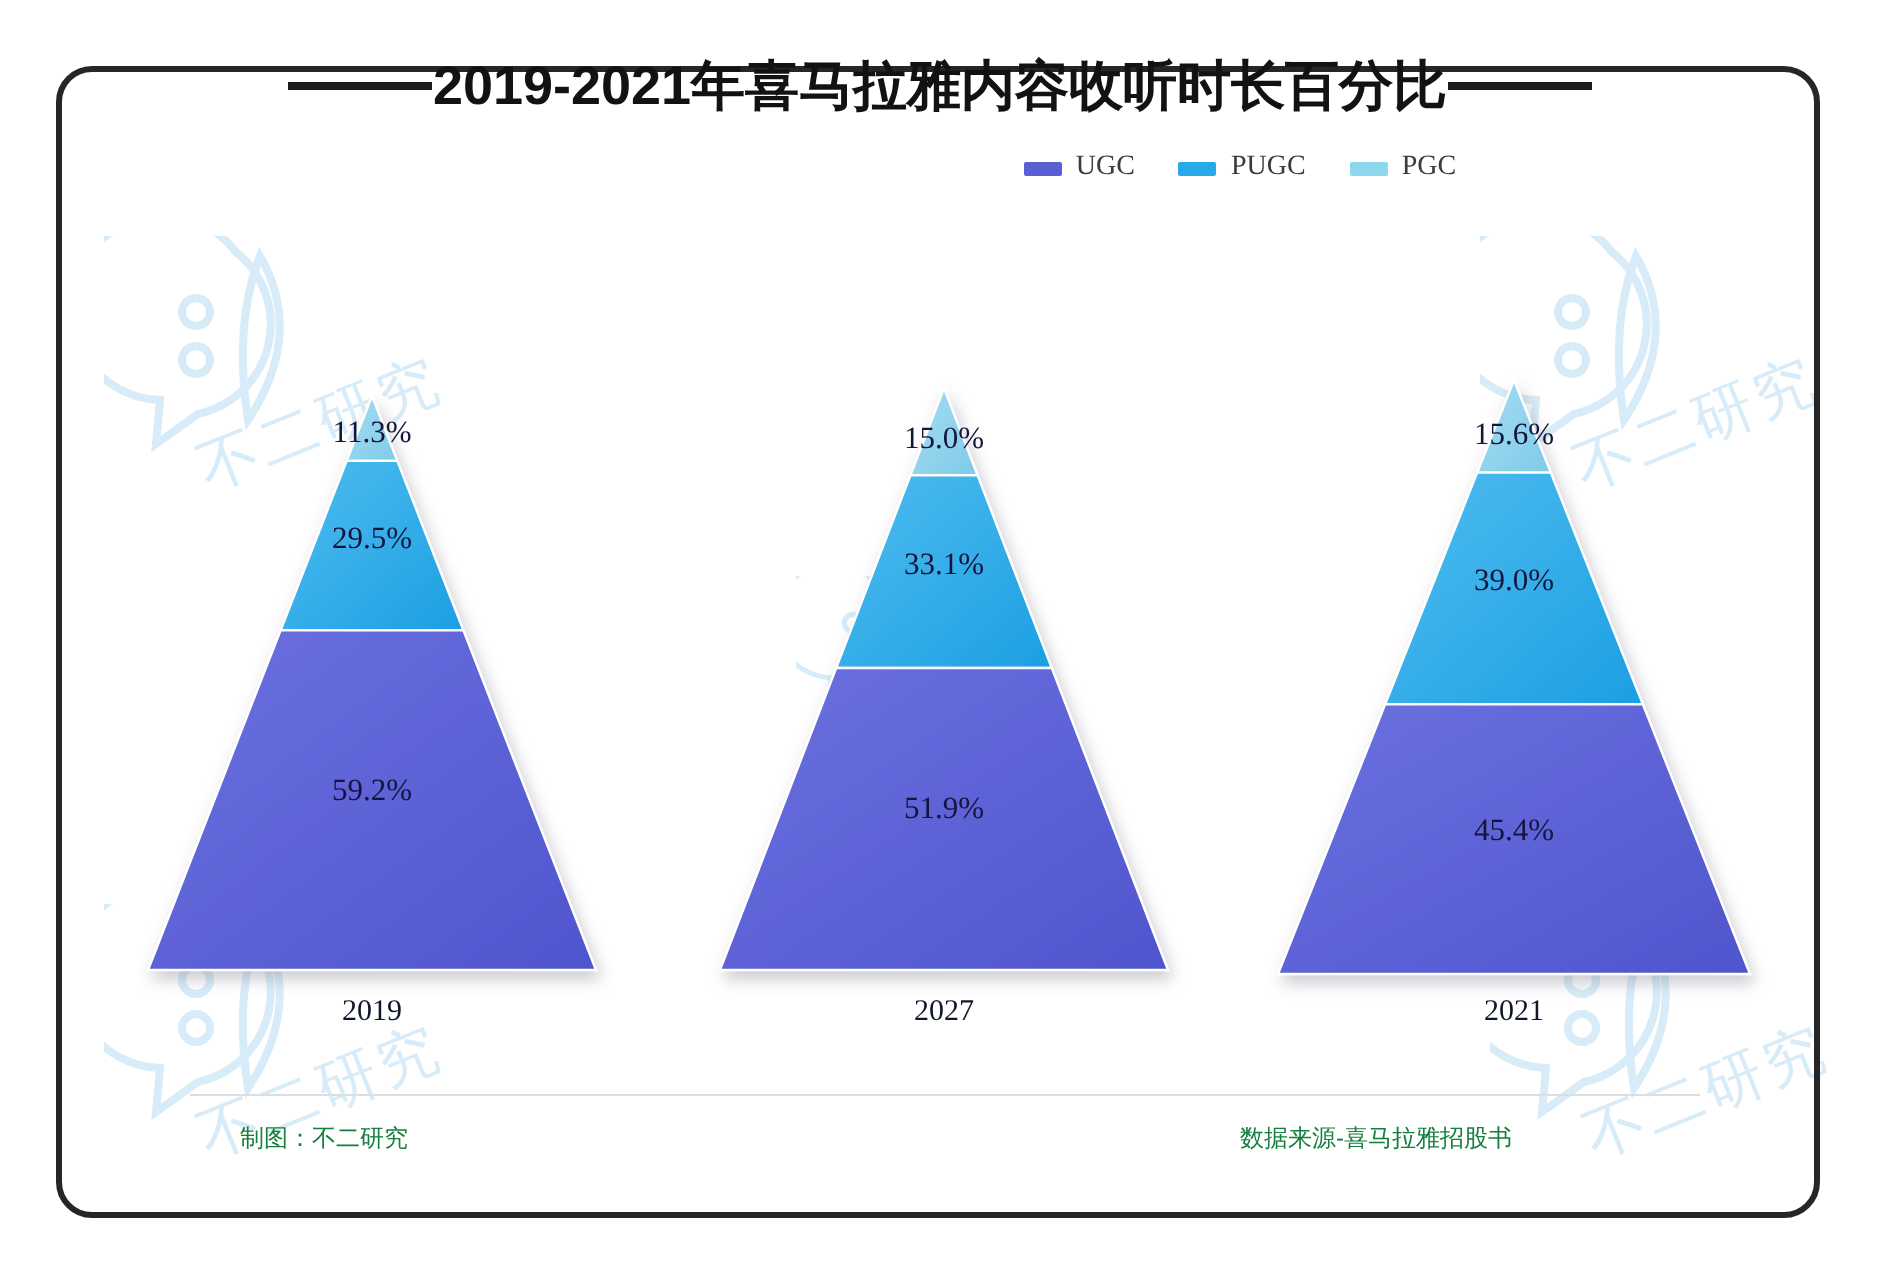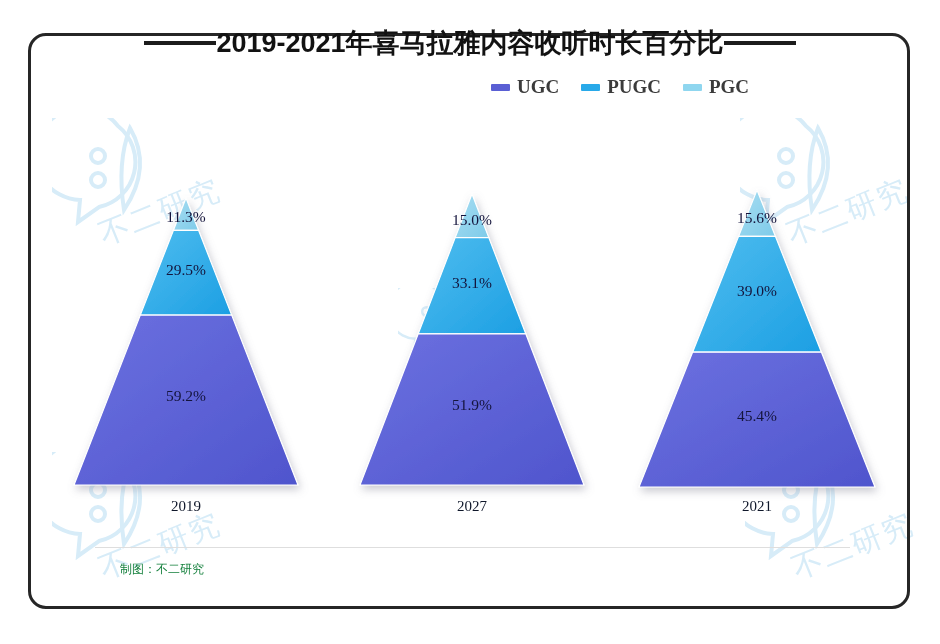--- a/index.html
+++ b/index.html
@@ -100,23 +100,22 @@
     gap: 7px;
   }
   .legend-swatch {
     width: 19px;
     height: 7px;
     border-radius: 1px;
     flex: none;
   }
   .legend-label {
     font-family: "Liberation Serif", serif;
-    font-size: 19px;
+    font-size: 14px;
     color: #3b3b3b;
-    font-weight: bold;
   }
 
   
   #plot {
     position: absolute;
     left: 0;
     top: 0;
     width: 940px;
     height: 624px;
   }
@@ -279,14 +278,15 @@
       </div>
     <div id="year-labels">
         <div class="year-label" style="left: 136px; top: 498px; width: 100px;">2019</div>
         <div class="year-label" style="left: 422px; top: 498px; width: 100px;">2027</div>
         <div class="year-label" style="left: 707px; top: 498px; width: 100px;">2021</div>
       </div>
   </div>
 
   <div id="footer-rule"></div>
   <div class="footer-text" id="footer-left">制图：不二研究</div>
+  <div class="footer-text" id="footer-right">数据来源-喜马拉雅招股书</div>
 
 </div>
 
 </body></html>

